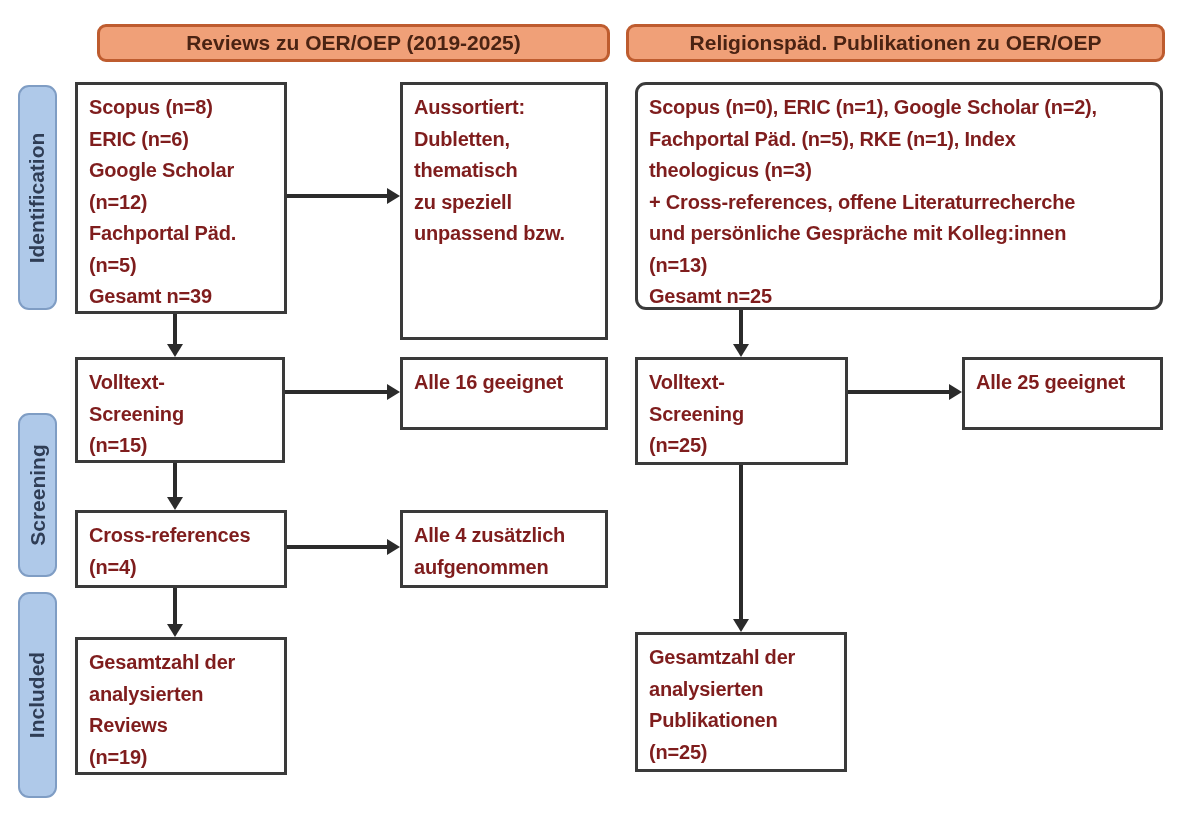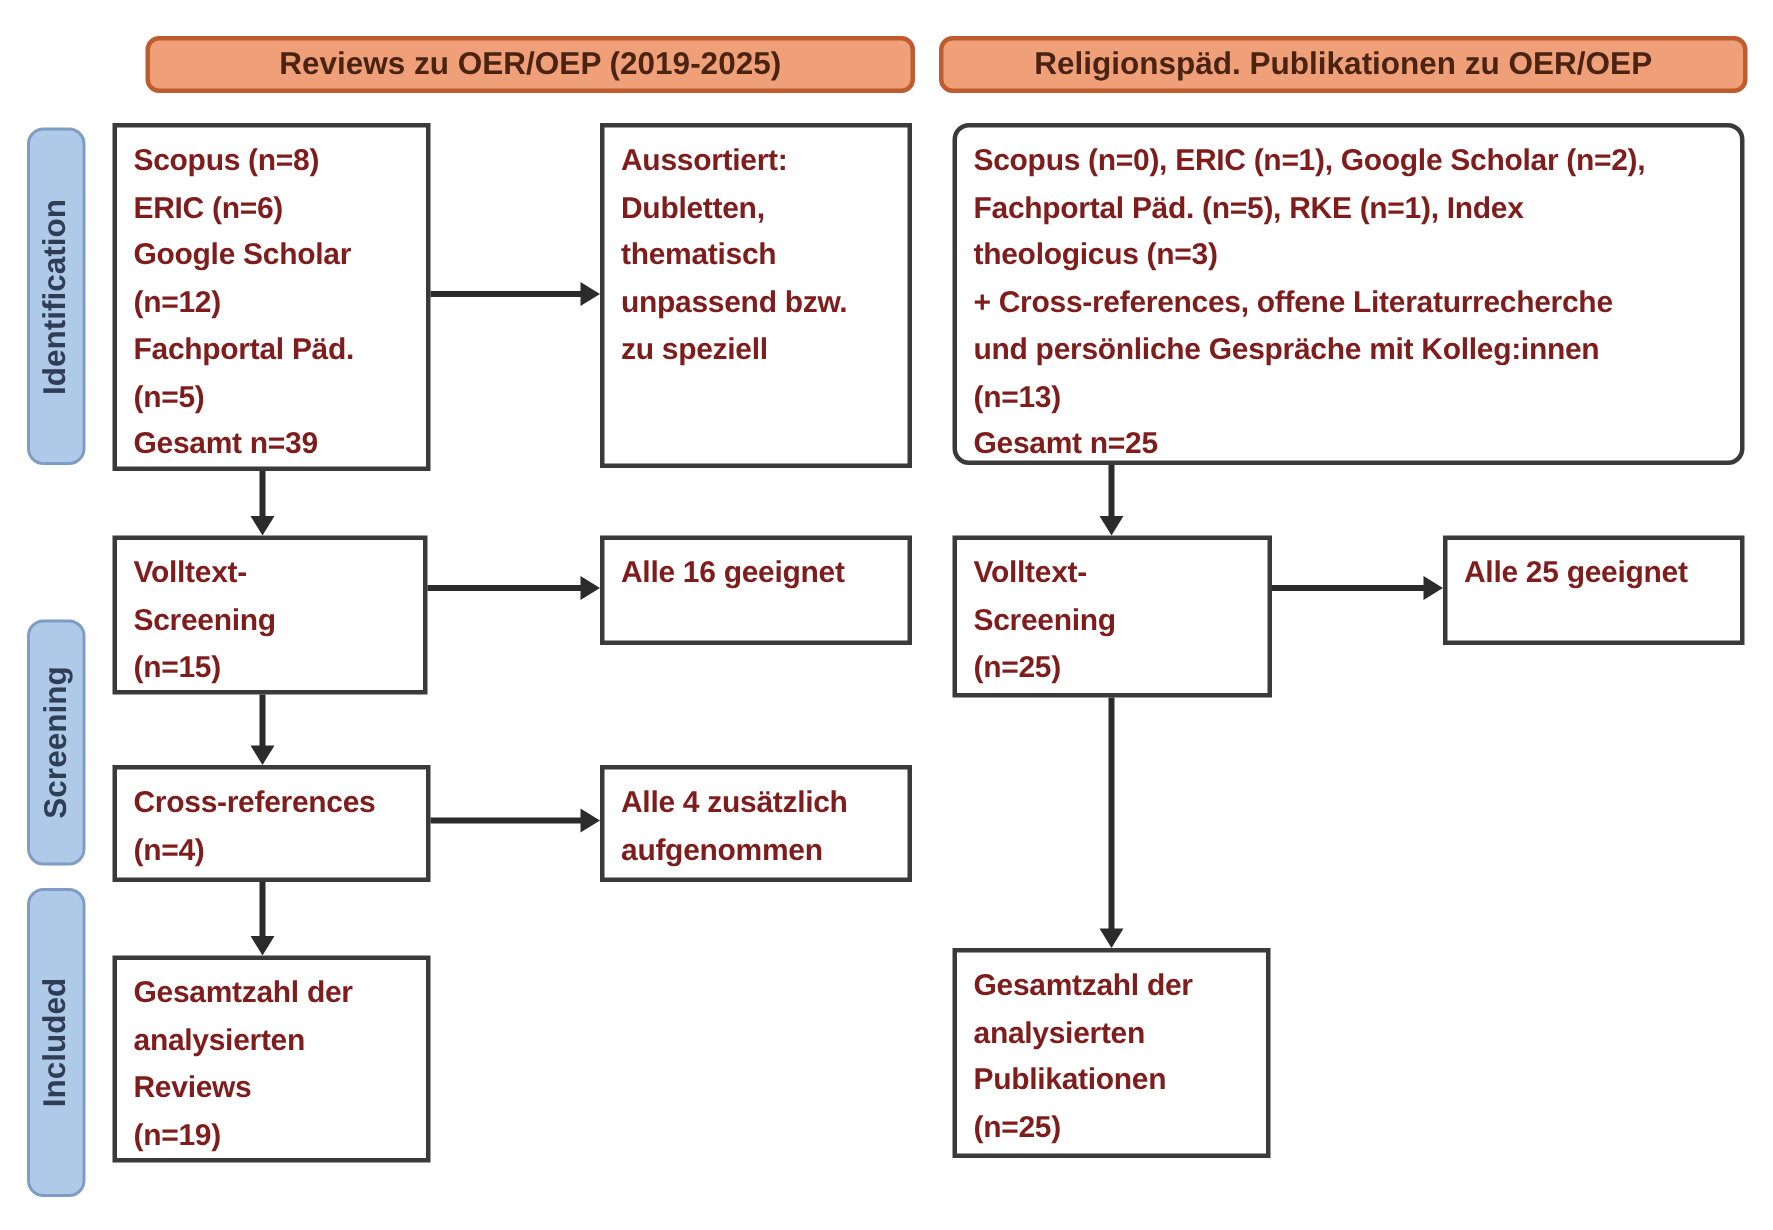--- a/index.html
+++ b/index.html
@@ -64,21 +64,21 @@
     padding: 7px 11px;
     font-size: 20px;
     font-weight: bold;
     color: #7f1d1d;
     line-height: 31.5px;
     letter-spacing: -0.2px;
   }
   .fbox .line { white-space: nowrap; }
 
   #box-id-left    { left: 75px;  top: 82px;  width: 212px; height: 232px; }
-  #box-id-excl    { left: 400px; top: 82px;  width: 208px; height: 230px; }
+  #box-id-excl    { left: 400px; top: 82px;  width: 208px; height: 258px; }
   #box-id-right   { left: 635px; top: 82px;  width: 528px; height: 228px; border-radius: 11px; }
   #box-scr-left   { left: 75px;  top: 357px; width: 210px; height: 106px; }
   #box-alle15     { left: 400px; top: 357px; width: 208px; height: 73px;  }
   #box-scr-right  { left: 635px; top: 357px; width: 213px; height: 108px; }
   #box-alle25     { left: 962px; top: 357px; width: 201px; height: 73px;  }
   #box-crossref   { left: 75px;  top: 510px; width: 212px; height: 78px;  }
   #box-alle4      { left: 400px; top: 510px; width: 208px; height: 78px;  }
   #box-inc-left   { left: 75px;  top: 637px; width: 212px; height: 138px; }
   #box-inc-right  { left: 635px; top: 632px; width: 212px; height: 140px; }
 
@@ -143,22 +143,22 @@
     <div class="line">(n=12)</div>
     <div class="line">Fachportal Päd.</div>
     <div class="line">(n=5)</div>
     <div class="line">Gesamt n=39</div>
   </div>
 
   <div class="fbox" id="box-id-excl">
     <div class="line">Aussortiert:</div>
     <div class="line">Dubletten,</div>
     <div class="line">thematisch</div>
+    <div class="line">zu speziell</div>
     <div class="line">unpassend bzw.</div>
-    <div class="line">zu speziell</div>
   </div>
 
   <div class="fbox" id="box-id-right">
     <div class="line">Scopus (n=0), ERIC (n=1), Google Scholar (n=2),</div>
     <div class="line">Fachportal Päd. (n=5), RKE (n=1), Index</div>
     <div class="line">theologicus (n=3)</div>
     <div class="line">+ Cross-references, offene Literaturrecherche</div>
     <div class="line">und persönliche Gespräche mit Kolleg:innen</div>
     <div class="line">(n=13)</div>
     <div class="line">Gesamt n=25</div>

